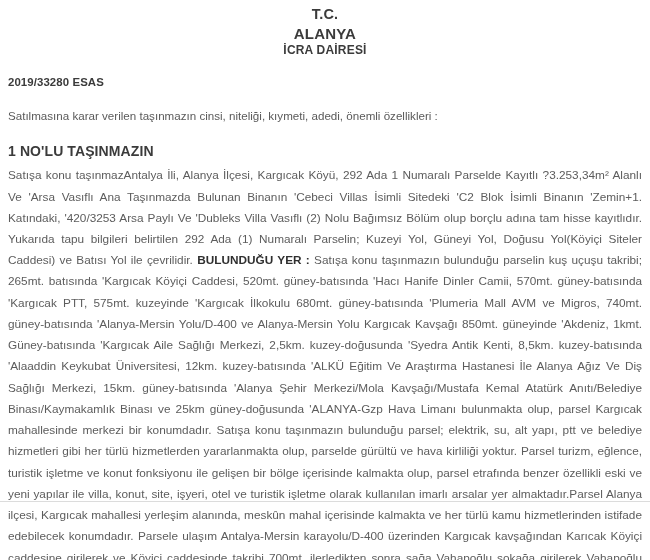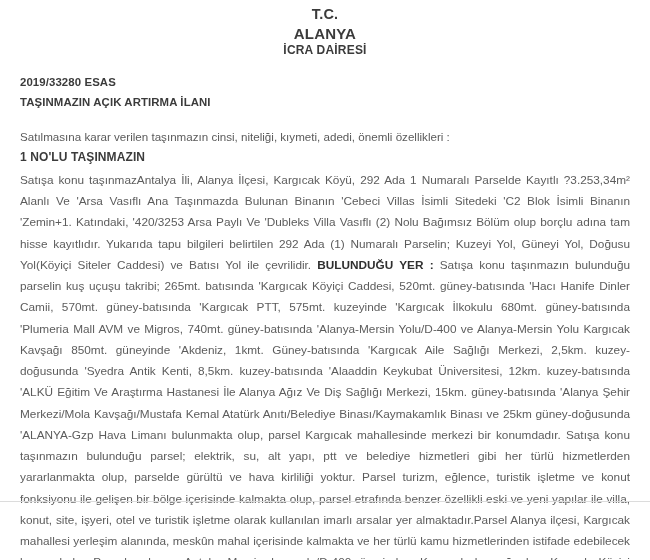--- a/index.html
+++ b/index.html
@@ -14,21 +14,21 @@
     overflow: hidden;
     font-family: "Liberation Sans", sans-serif;
     color: #4a4a4a;
     -webkit-font-smoothing: antialiased;
   }
 
   .page {
     position: relative;
     width: 650px;
     height: 504px;
-    padding: 0 20px;
+    padding: 0 8px;
     background: #ffffff;
   }
 
   
   .masthead {
     text-align: center;
     padding-top: 5px;
   }
   .masthead-line {
     font-weight: bold;
@@ -55,24 +55,24 @@
   
   .intro {
     font-size: 11.6px;
     line-height: 1.80;
     color: #5a5a5a;
     margin-top: 14px;
   }
 
   .subheading {
     font-weight: bold;
-    font-size: 12px;
+    font-size: 14px;
     color: #3b3b3b;
     line-height: 1.80;
-    margin-top: 0;
+    margin-top: 12px;
     letter-spacing: 0.1px;
   }
 
   
   .body-text {
     font-size: 11.8px;
     line-height: 1.80;
     color: #5c5c5c;
     text-align: justify;
     text-justify: inter-word;
@@ -99,21 +99,20 @@
 <div class="page">
 
   <div class="masthead">
     <div class="masthead-line l1">T.C.</div>
     <div class="masthead-line l2">ALANYA</div>
     <div class="masthead-line l3">İCRA DAİRESİ</div>
   </div>
 
   <div class="meta">
     <div class="meta-line">2019/33280 ESAS</div>
-    <div class="meta-line">TAŞINMAZIN AÇIK ARTIRMA İLANI</div>
   </div>
 
   <div class="intro">Satılmasına karar verilen taşınmazın cinsi, niteliği, kıymeti, adedi, önemli özellikleri :</div>
 
   <div class="subheading">1 NO'LU TAŞINMAZIN</div>
 
   <p class="body-text"><span>Satışa konu taşınmazAntalya İli, Alanya İlçesi, Kargıcak Köyü, 292 Ada 1 Numaralı Parselde Kayıtlı ?3.253,34m² Alanlı Ve 'Arsa Vasıflı Ana Taşınmazda Bulunan Binanın 'Cebeci Villas İsimli Sitedeki 'C2 Blok İsimli Binanın 'Zemin+1. Katındaki, '420/3253 Arsa Paylı Ve 'Dubleks Villa Vasıflı (2) Nolu Bağımsız Bölüm olup borçlu adına tam hisse kayıtlıdır. Yukarıda tapu bilgileri belirtilen 292 Ada (1) Numaralı Parselin; Kuzeyi Yol, Güneyi Yol, Doğusu Yol(Köyiçi Siteler Caddesi) ve Batısı Yol ile çevrilidir. </span><b>BULUNDUĞU YER :</b><span> Satışa konu taşınmazın bulunduğu parselin kuş uçuşu takribi; 265mt. batısında 'Kargıcak Köyiçi Caddesi, 520mt. güney-batısında 'Hacı Hanife Dinler Camii, 570mt. güney-batısında 'Kargıcak PTT, 575mt. kuzeyinde 'Kargıcak İlkokulu 680mt. güney-batısında 'Plumeria Mall AVM ve Migros, 740mt. güney-batısında 'Alanya-Mersin Yolu/D-400 ve Alanya-Mersin Yolu Kargıcak Kavşağı 850mt. güneyinde 'Akdeniz, 1kmt. Güney-batısında 'Kargıcak Aile Sağlığı Merkezi, 2,5km. kuzey-doğusunda 'Syedra Antik Kenti, 8,5km. kuzey-batısında 'Alaaddin Keykubat Üniversitesi, 12km. kuzey-batısında 'ALKÜ Eğitim Ve Araştırma Hastanesi İle Alanya Ağız Ve Diş Sağlığı Merkezi, 15km. güney-batısında 'Alanya Şehir Merkezi/Mola Kavşağı/Mustafa Kemal Atatürk Anıtı/Belediye Binası/Kaymakamlık Binası ve 25km güney-doğusunda 'ALANYA-Gzp Hava Limanı bulunmakta olup, parsel Kargıcak mahallesinde merkezi bir konumdadır. Satışa konu taşınmazın bulunduğu parsel; elektrik, su, alt yapı, ptt ve belediye hizmetleri gibi her türlü hizmetlerden yararlanmakta olup, parselde gürültü ve hava kirliliği yoktur. Parsel turizm, eğlence, turistik işletme ve konut fonksiyonu ile gelişen bir bölge içerisinde kalmakta olup, parsel etrafında benzer özellikli eski ve yeni yapılar ile villa, konut, site, işyeri, otel ve turistik işletme olarak kullanılan imarlı arsalar yer almaktadır.Parsel Alanya ilçesi, Kargıcak mahallesi yerleşim alanında, meskûn mahal içerisinde kalmakta ve her türlü kamu hizmetlerinden istifade edebilecek konumdadır. Parsele ulaşım Antalya-Mersin karayolu/D-400 üzerinden Kargıcak kavşağından Karıcak Köyiçi caddesine girilerek ve Köyiçi caddesinde takribi 700mt. ilerledikten sonra sağa Vahapoğlu sokağa girilerek Vahapoğlu sokak üzerinde 350mt. ilerledikten sonra sola Köyiçi Siteler caddesine girilerek ve Köyiçi Siteler caddesinde de takribi 220mt. ilerledikten sonra ulaşılabilinmektedir. Parsel üzerinde etrafı taş duvar örülü, telli-çıtlı, takribi 15-16 yıllık yıpranmalı ve zemin+1 kattan oluşan ve toplam 8 adet müstakil tipte villadan oluşan 'Cebeci Villas isimli site bulunmaktadır. Parsel</span></p>
 
   <div class="bottom-rule"></div>
 </div>

